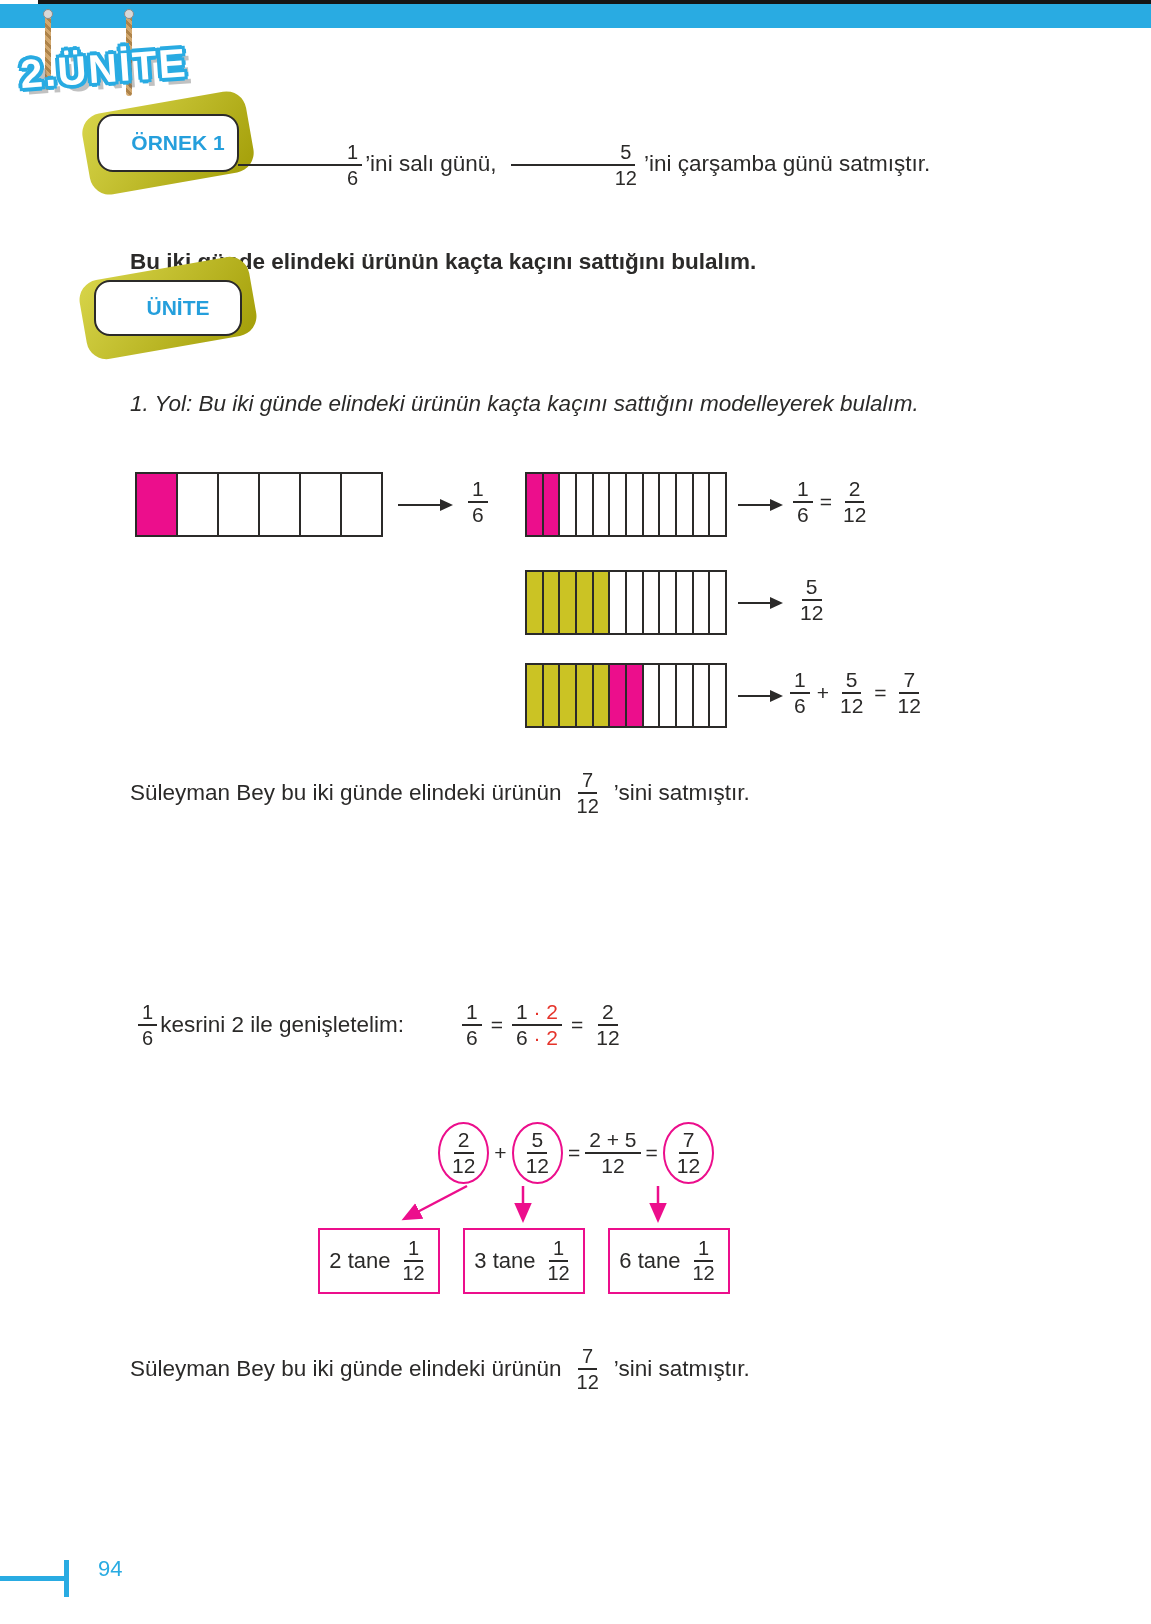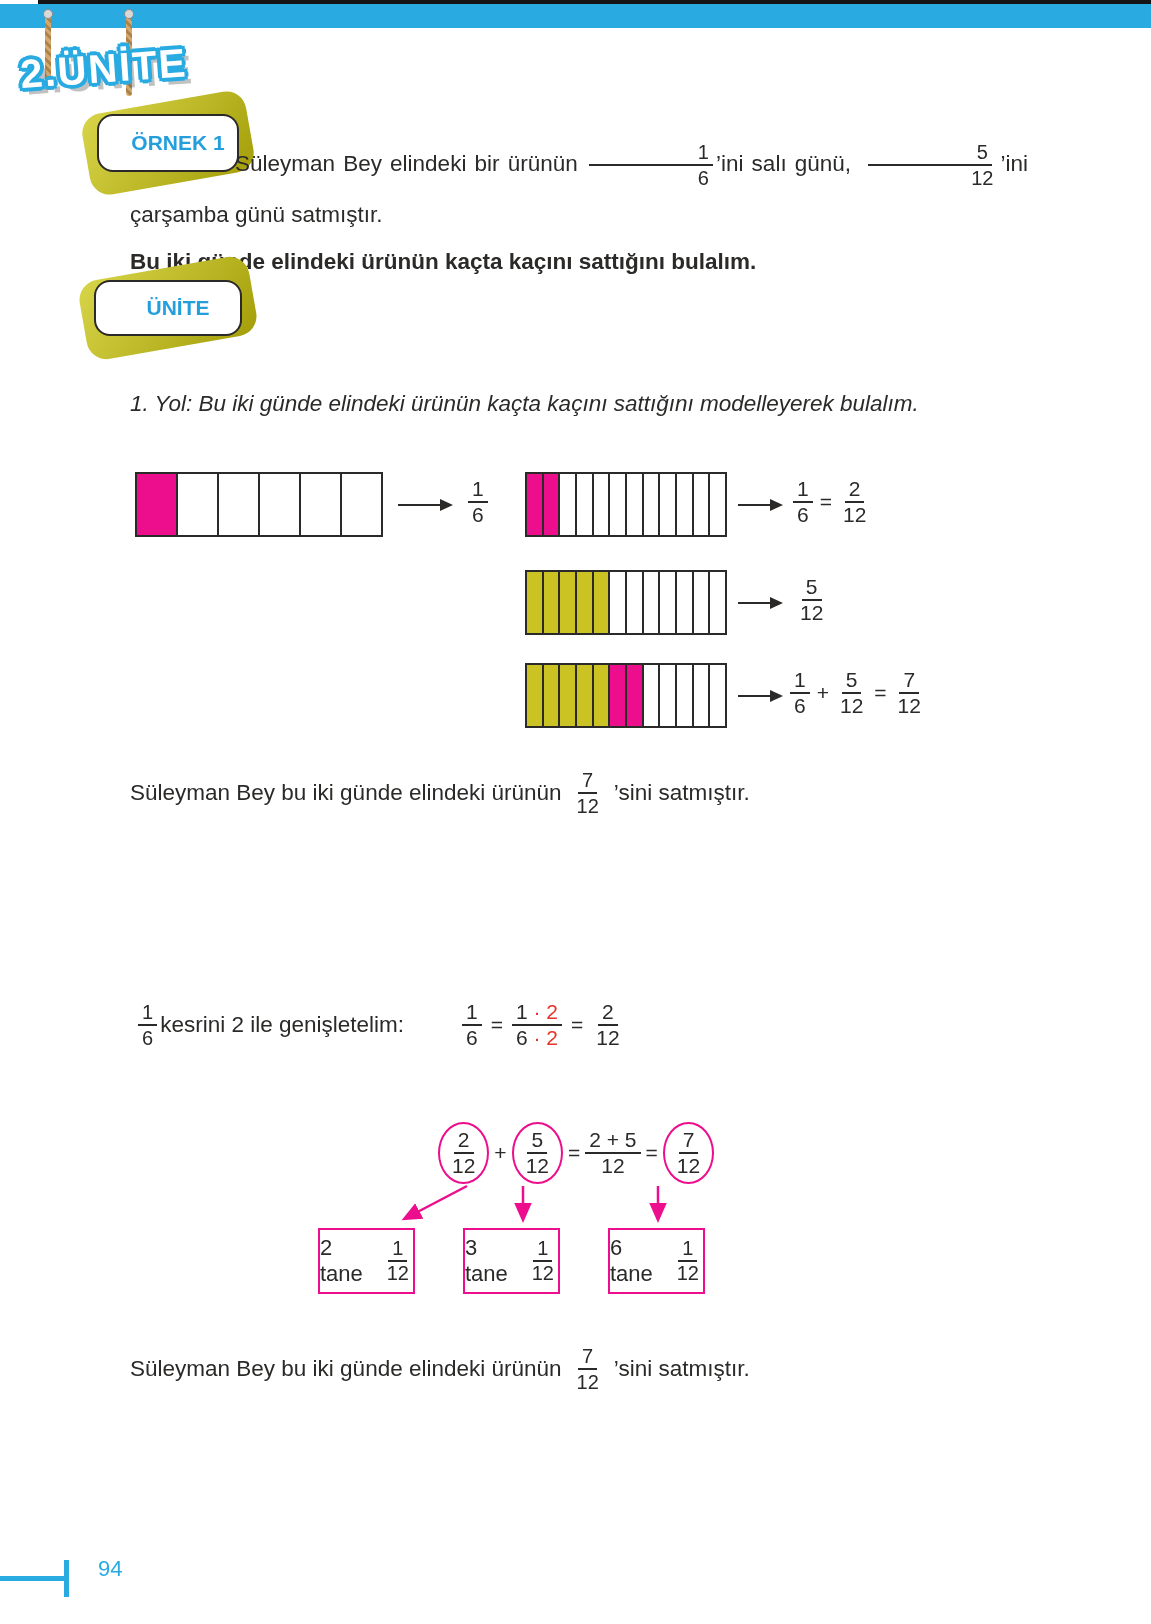--- a/index.html
+++ b/index.html
@@ -61,21 +61,21 @@
   .dfrac .den{padding:0 4px;}
   .op{font-size:21px;}
   
   .expand-row{position:absolute;left:135px;top:1000px;display:flex;align-items:center;font-size:22.5px;}
   .expand-row .gap{width:58px;}
   .eq{display:flex;align-items:center;gap:9px;font-size:21px;}
   .red{color:#E5332A;}
   .circled-eq{position:absolute;left:438px;top:1122px;display:flex;align-items:center;gap:5px;font-size:21px;}
   .ellipse{border:2.5px solid #EC0E8C;border-radius:50%;padding:4px 8px;display:inline-flex;}
   .pink-arrows{position:absolute;left:0;top:1178px;}
-  .tane-box{position:absolute;top:1228px;width:97px;height:66px;border:2.5px solid #EC0E8C;
+  .tane-box{position:absolute;top:1228px;width:122px;height:66px;border:2.5px solid #EC0E8C;
     box-sizing:border-box;display:flex;align-items:center;justify-content:center;gap:8px;font-size:22px;}
   .tane-box .dfrac{font-size:20px;}
   .box1{left:318px;} .box2{left:463px;} .box3{left:608px;}
   
   .foot-line{position:absolute;left:0;top:1576px;width:66px;height:5px;background:#29ABE2;}
   .foot-tick{position:absolute;left:64px;top:1560px;width:5px;height:37px;background:#29ABE2;}
   .page-num{position:absolute;left:98px;top:1556px;font-size:22px;color:#29ABE2;}
 </style>
 </head>
 <body>
@@ -92,21 +92,21 @@
     </div>
   <div class="unit-logo">2.ÜNİTE</div>
 
   <div class="badge badge-ornek">
     <div class="badge-back"></div>
     <div class="badge-face">
       <span>ÖRNEK 1</span>
     </div>
   </div>
 
-  <p class="tx problem"><span>Süleyman Bey elindeki bir ürünün</span>
+  <p class="tx problem">
     <span class="frac">
         <span class="num">1</span>
         <span class="den">6</span>
       </span><span>’ini salı günü,</span>
     <span class="frac">
         <span class="num">5</span>
         <span class="den">12</span>
       </span><span>’ini çarşamba günü satmıştır.</span></p>
 
   <p class="tx question">Bu iki günde elindeki ürünün kaçta kaçını sattığını bulalım.</p>

